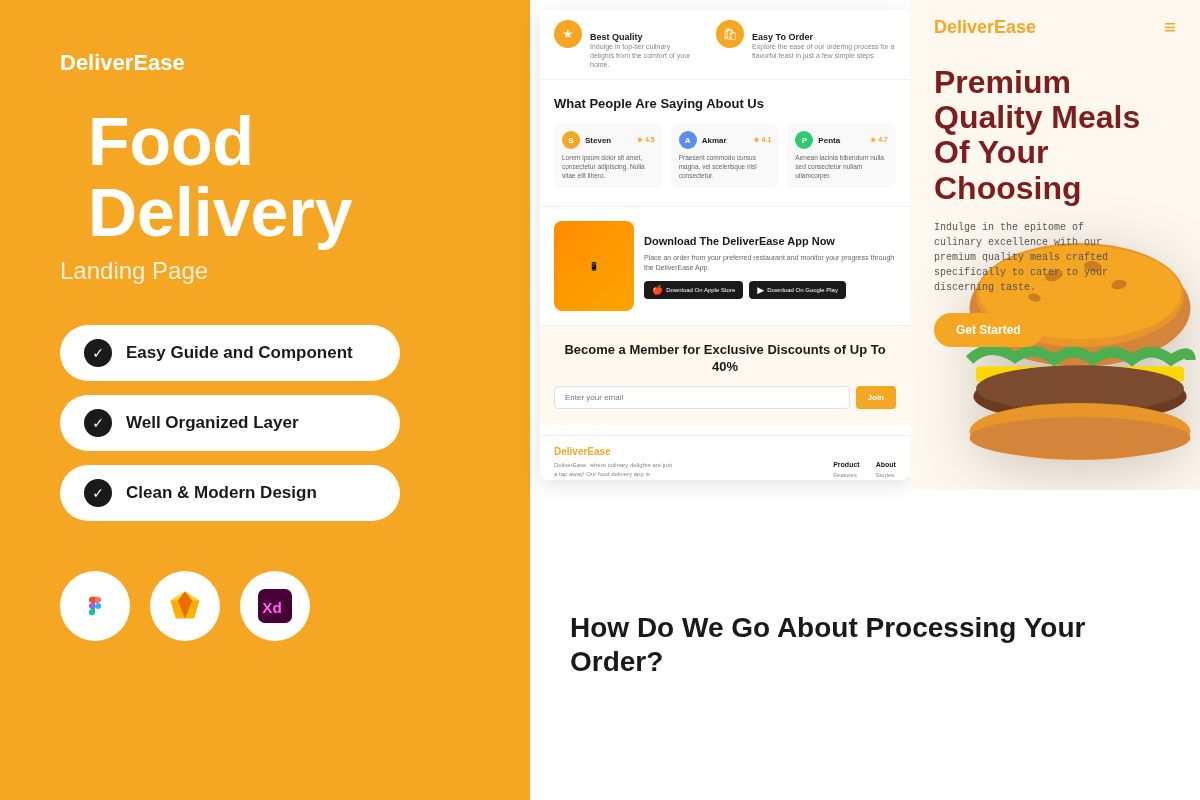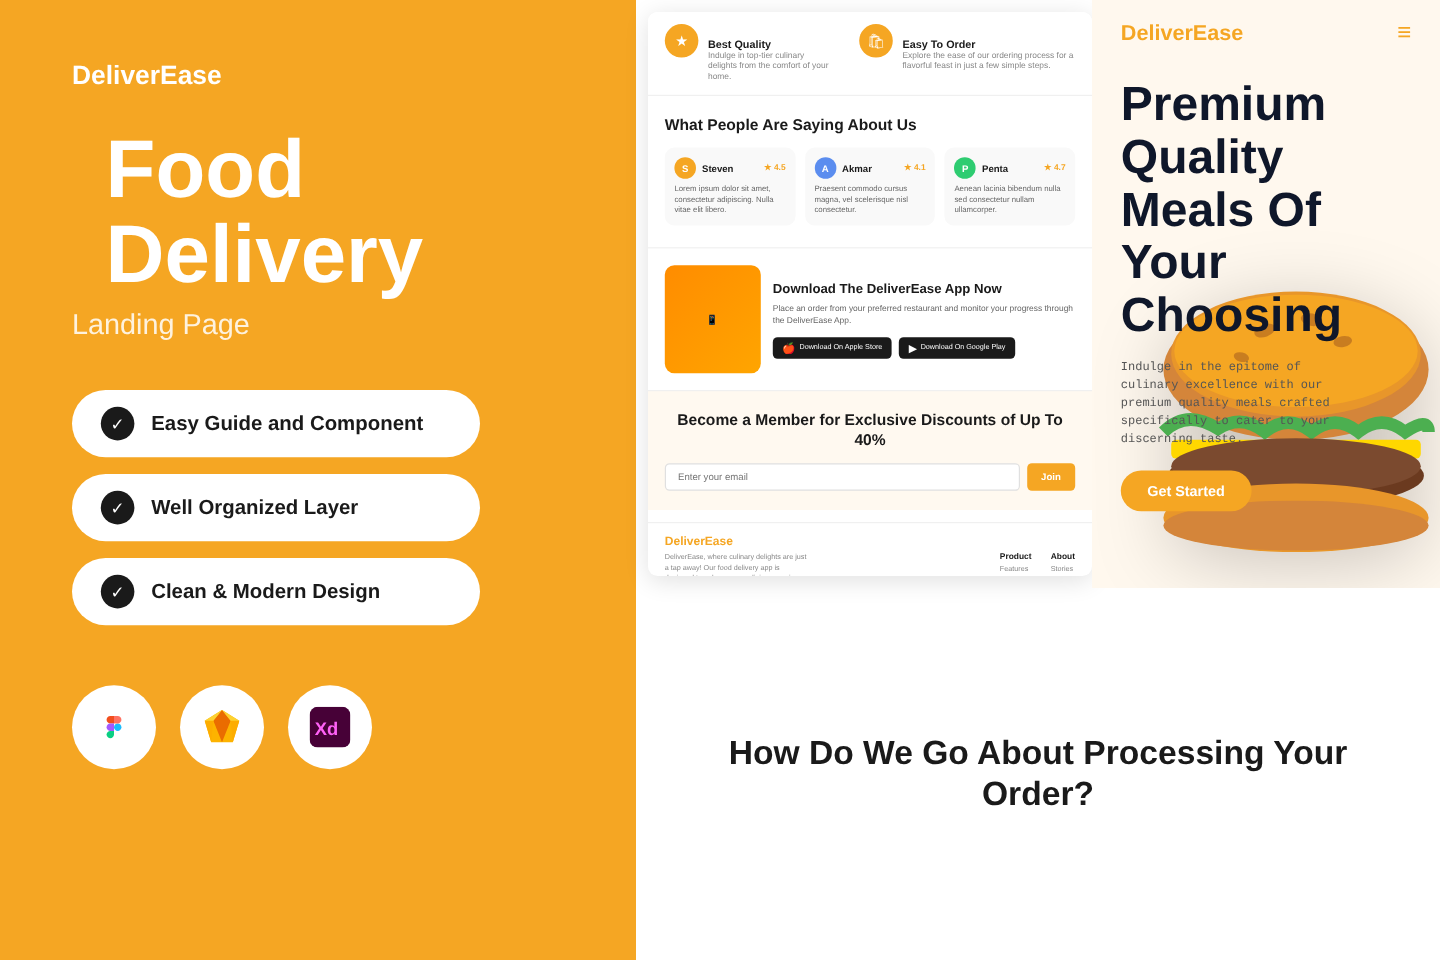--- a/index.html
+++ b/index.html
@@ -356,23 +356,23 @@
       color: #F5A623;
     }
 
     
     .hero-content {
       padding: 10px 24px 0;
       position: relative;
       z-index: 2;
     }
     .hero-title {
-      font-size: 40px;
+      font-size: 32px;
       font-weight: 900;
-      color: #0f172a;
+      color: #7f1d1d;
       line-height: 1.1;
       margin-bottom: 14px;
     }
     .hero-desc {
       font-size: 10px;
       color: #555;
       line-height: 1.5;
       margin-bottom: 18px;
       width: 200px;
       font-family: Liberation Mono, monospace;
@@ -408,21 +408,20 @@
     
     .bottom-section {
       height: 310px;
       background: white;
       display: flex;
       align-items: center;
       justify-content: center;
       padding: 20px 40px;
     }
     .bottom-content {
-      text-align: center;
     }
     .bottom-title {
       font-size: 28px;
       font-weight: 900;
       color: #1a1a1a;
       line-height: 1.2;
     }
 
   </style>
 </head>

